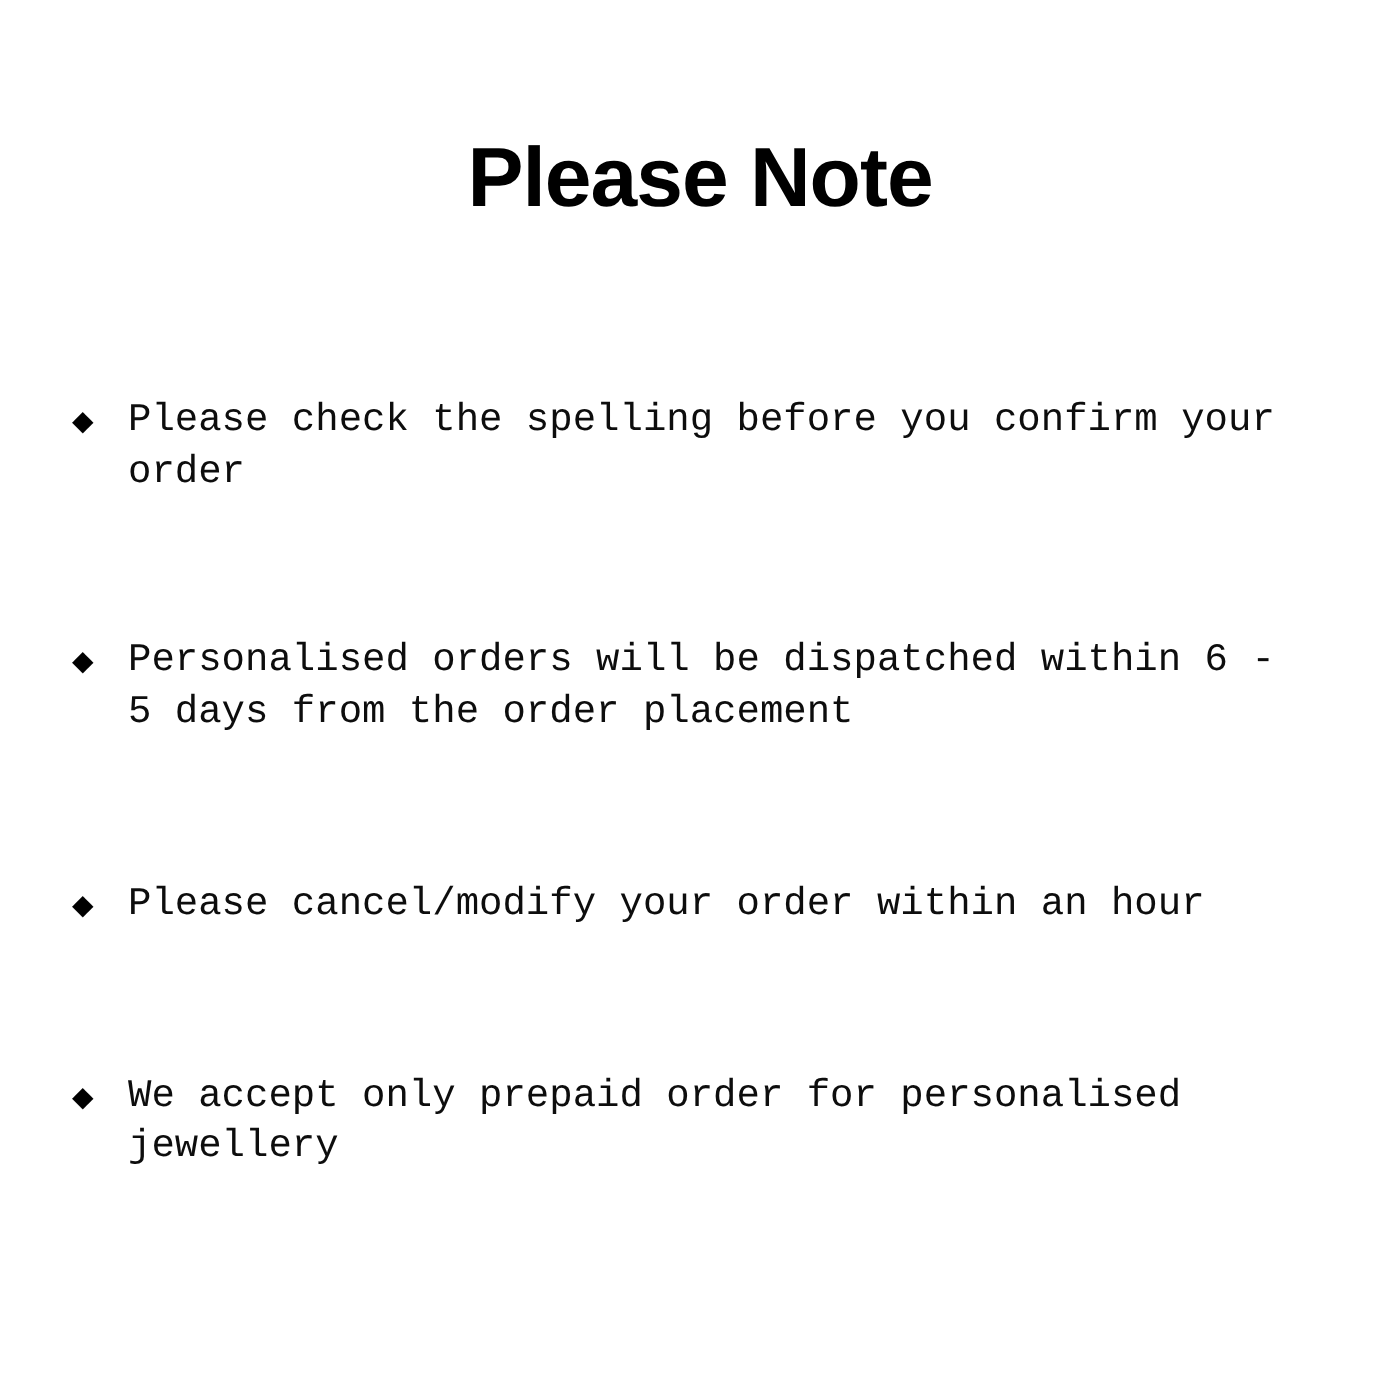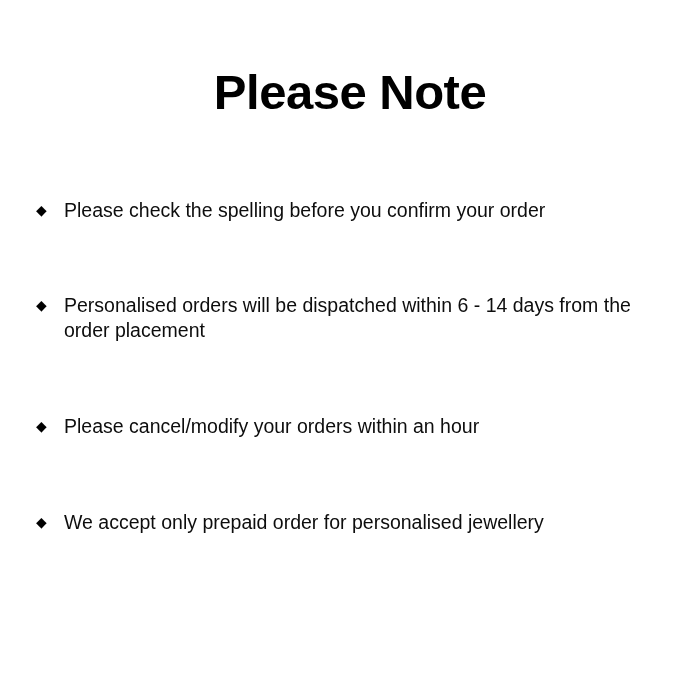--- a/index.html
+++ b/index.html
@@ -19,21 +19,21 @@
     width: 700px;
     height: 700px;
     box-sizing: border-box;
   }
   .title {
     position: absolute;
     top: 66px;
     left: 0;
     width: 700px;
     text-align: center;
-    font-size: 49px;
+    font-size: 42px;
     font-weight: bold;
     letter-spacing: -0.5px;
     color: #000000;
     line-height: 1.1;
   }
   .notes {
     position: absolute;
     top: 198px;
     left: 36px;
     width: 628px;
@@ -49,20 +49,21 @@
     flex: 0 0 auto;
     width: 28px;
     font-size: 14px;
     line-height: 1.8;
     color: #000000;
     text-align: left;
   }
   .note-item .note-text {
     flex: 1 1 auto;
     padding-right: 4px;
+    font-family: Liberation Mono, monospace;
   }
   .gap-1 { height: 69px; }
   .gap-2 { height: 70px; }
   .gap-3 { height: 70px; }
 </style>
 </head>
 <body>
 
 <div class="page">
 
@@ -72,28 +73,28 @@
 
     <div class="note-item">
       <span class="bullet">◆</span>
       <span class="note-text">Please check the spelling before you confirm your order</span>
     </div>
 
     <div class="gap-1"></div>
 
     <div class="note-item">
       <span class="bullet">◆</span>
-      <span class="note-text">Personalised orders will be dispatched within 6 - 14 days from the order placement</span>
+      <span class="note-text">Personalised orders will be dispatched within 6 - 5 days from the order placement</span>
     </div>
 
     <div class="gap-2"></div>
 
     <div class="note-item">
       <span class="bullet">◆</span>
-      <span class="note-text">Please cancel/modify your orders within an hour</span>
+      <span class="note-text">Please cancel/modify your order within an hour</span>
     </div>
 
     <div class="gap-3"></div>
 
     <div class="note-item">
       <span class="bullet">◆</span>
       <span class="note-text"> We accept only prepaid order for personalised jewellery</span>
     </div>
 
   </div>

